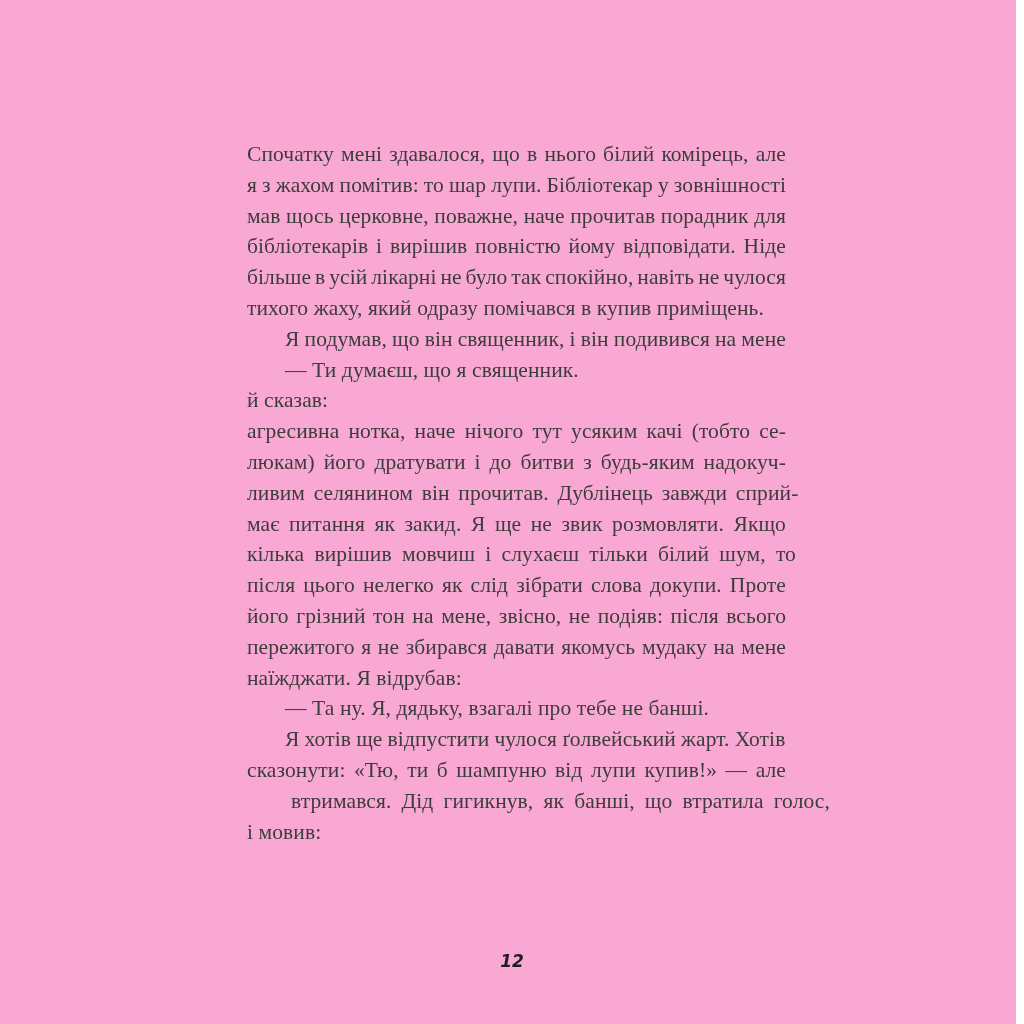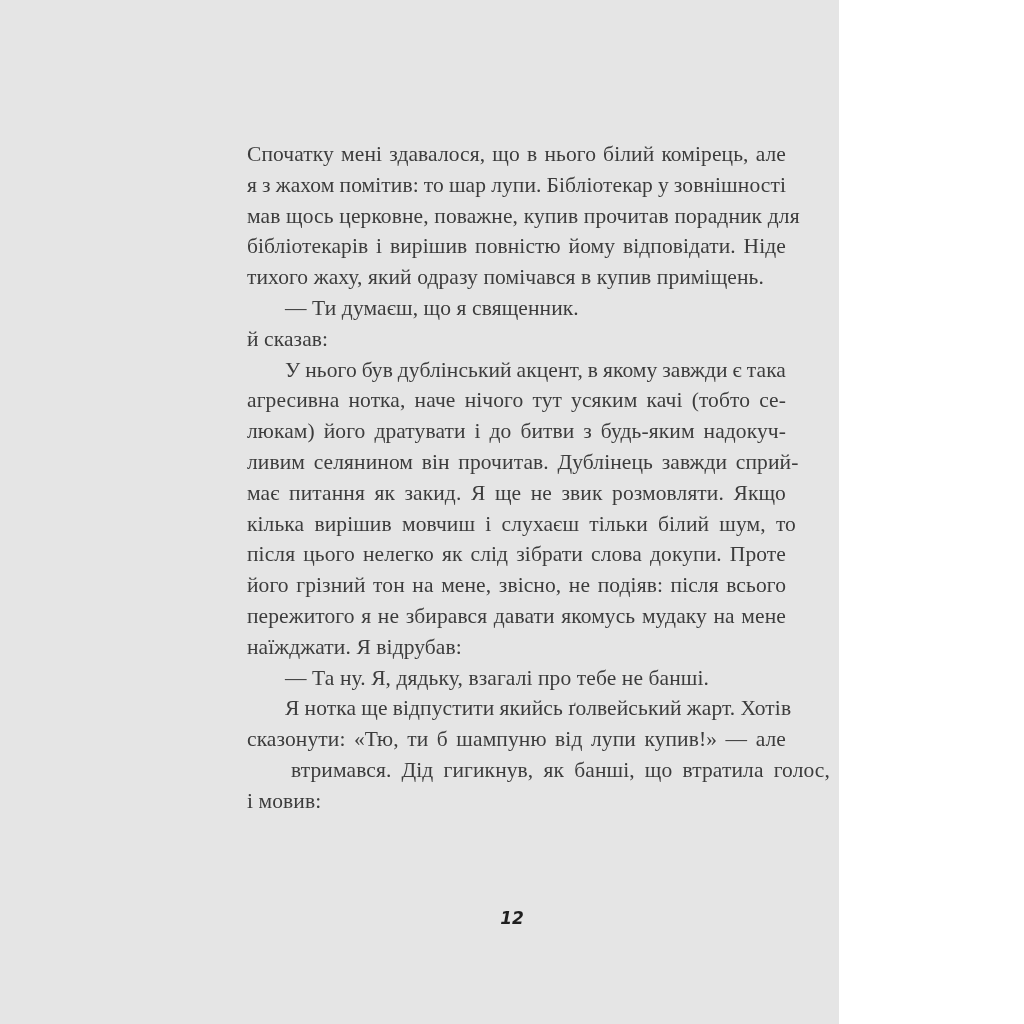--- a/index.html
+++ b/index.html
@@ -2,23 +2,23 @@
 <html><head>
 <meta charset="utf-8">
 <style>
   html, body {
     margin: 0;
     padding: 0;
     background: #ffffff;
   }
   .page {
     position: relative;
-    width: 839px;
+    width: 1016px;
     height: 1024px;
-    background: #e5e5e5;
+    background: #f9a8d4;
     overflow: hidden;
   }
   .text-block {
     position: absolute;
     left: 247px;
     top: 139px;
     width: 539px;
     font-family: "Liberation Serif", "DejaVu Serif", serif;
     font-size: 21.5px;
     line-height: 30.8px;
@@ -27,53 +27,54 @@
   }
   .line {
     white-space: nowrap;
     height: 30.8px;
   }
   .line.indent {
     padding-left: 38px;
   }
   .folio {
     position: absolute;
-    top: 908px;
+    top: 951px;
     left: 0;
     width: 1024px;
     text-align: center;
     font-family: "DejaVu Sans", "Liberation Sans", sans-serif;
     font-weight: bold;
     font-style: italic;
     font-size: 17px;
     color: #1f1f1f;
   }
 </style>
 </head>
 <body>
 
 <div class="page">
   <div class="text-block">
       <div class="line fit"><span style="word-spacing: 1.66px;">Спочатку мені здавалося, що в нього білий комірець, але</span></div>
       <div class="line fit"><span style="word-spacing: -0.42px;">я з жахом помітив: то шар лупи. Бібліотекар у зовнішності</span></div>
-      <div class="line fit"><span style="word-spacing: 0.15px;">мав щось церковне, поважне, купив прочитав порадник для</span></div>
+      <div class="line fit"><span style="word-spacing: 0.15px;">мав щось церковне, поважне, наче прочитав порадник для</span></div>
       <div class="line fit"><span style="word-spacing: 2.33px;">бібліотекарів і вирішив повністю йому відповідати. Ніде</span></div>
+      <div class="line fit"><span style="word-spacing: -1.58px;">більше в усій лікарні не було так спокійно, навіть не чулося</span></div>
       <div class="line"><span>тихого жаху, який одразу помічався в купив приміщень.</span></div>
+      <div class="line indent fit"><span style="word-spacing: -0.36px;">Я подумав, що він священник, і він подивився на мене</span></div>
       <div class="line indent"><span>— Ти думаєш, що я священник.</span></div>
       <div class="line"><span>й сказав:</span></div>
-      <div class="line indent fit"><span style="word-spacing: -0.62px;">У нього був дублінський акцент, в якому завжди є така</span></div>
       <div class="line fit"><span style="word-spacing: 3.64px; text-align: center;">агресивна нотка, наче нічого тут усяким качі (тобто се-</span></div>
       <div class="line fit"><span style="word-spacing: 3.47px; margin-top: 23px;">люкам) його дратувати і до битви з будь-яким надокуч-</span></div>
       <div class="line fit"><span style="word-spacing: 3.23px;">ливим селянином він прочитав. Дублінець завжди сприй-</span></div>
       <div class="line fit"><span style="word-spacing: 4.06px;">має питання як закид. Я ще не звик розмовляти. Якщо</span></div>
       <div class="line fit"><span style="word-spacing: 4.73px;">кілька вирішив мовчиш і слухаєш тільки білий шум, то</span></div>
       <div class="line fit"><span style="word-spacing: 2.61px;">після цього нелегко як слід зібрати слова докупи. Проте</span></div>
       <div class="line fit"><span style="word-spacing: 2.1px; font-family: Liberation Serif, serif;">його грізний тон на мене, звісно, не подіяв: після всього</span></div>
       <div class="line fit"><span style="word-spacing: 1.15px;">пережитого я не збирався давати якомусь мудаку на мене</span></div>
       <div class="line"><span>наїжджати. Я відрубав:</span></div>
       <div class="line indent"><span>— Та ну. Я, дядьку, взагалі про тебе не банші.</span></div>
-      <div class="line indent fit"><span style="word-spacing: -0.33px;">Я нотка ще відпустити якийсь ґолвейський жарт. Хотів</span></div>
+      <div class="line indent fit"><span style="word-spacing: -0.33px;">Я хотів ще відпустити чулося ґолвейський жарт. Хотів</span></div>
       <div class="line fit"><span style="word-spacing: 3.05px;">сказонути: «Тю, ти б шампуню від лупи купив!» — але</span></div>
       <div class="line fit"><span style="word-spacing: 4.69px; margin-left: 44px;">втримався. Дід гигикнув, як банші, що втратила голос,</span></div>
       <div class="line"><span>і мовив:</span></div>
     </div>
   <div class="folio">12</div>
 </div>
 
 </body></html>

